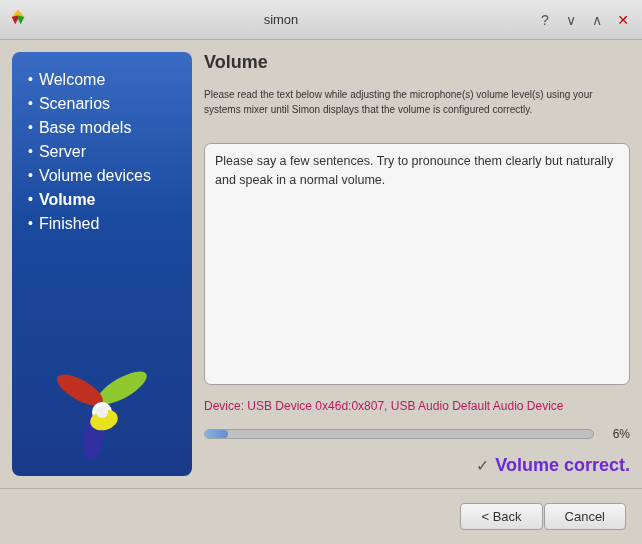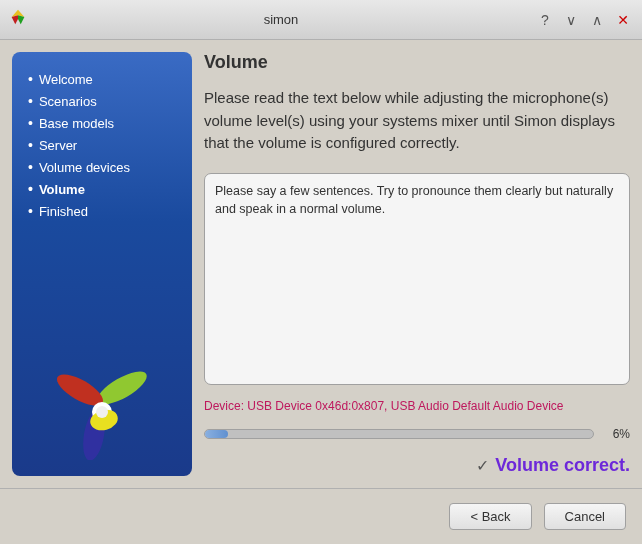--- a/index.html
+++ b/index.html
@@ -69,25 +69,25 @@
       background: linear-gradient(to bottom, #3a6bc4 0%, #1a4a9e 40%, #1a3a8a 100%);
       border-radius: 8px;
       padding: 16px 12px;
       display: flex;
       flex-direction: column;
       position: relative;
       overflow: hidden;
     }
     .sidebar-item {
       color: white;
-      font-size: 13px;
+      font-size: 16px;
       padding: 3px 0 3px 4px;
       cursor: pointer;
       display: flex;
-      align-items: flex-end;
+      align-items: flex-start;
       gap: 6px;
     }
     .sidebar-item.active {
       font-weight: bold;
     }
     .sidebar-item::before {
       content: '•';
       font-size: 14px;
     }
     .sidebar-logo {
@@ -112,24 +112,24 @@
     }
 
     .panel-title {
       font-size: 18px;
       font-weight: bold;
       color: #333;
       margin-bottom: 4px;
     }
 
     .panel-description {
-      font-size: 15px;
+      font-size: 10px;
       color: #333;
       line-height: 1.5;
-      margin-bottom: 8px;
+      margin-bottom: 16px;
     }
 
     .text-area-box {
       border: 1px solid #a0a0a0;
       background: #f5f5f5;
       border-radius: 7px;
       padding: 8px 10px;
       min-height: 170px;
       font-size: 12.5px;
       color: #333;
@@ -193,21 +193,21 @@
 
     
     .bottom-bar {
       height: 56px;
       background: #d4d0c8;
       border-top: 1px solid #b0b0b0;
       display: flex;
       align-items: center;
       justify-content: flex-end;
       padding: 0 16px;
-      gap: 12px;
+      gap: 1px;
     }
 
     .btn {
       padding: 5px 20px;
       border: 1px solid #a0a0a0;
       background: linear-gradient(to bottom, #f5f5f5, #e0e0e0);
       border-radius: 4px;
       cursor: pointer;
       font-size: 13px;
       color: #333;

